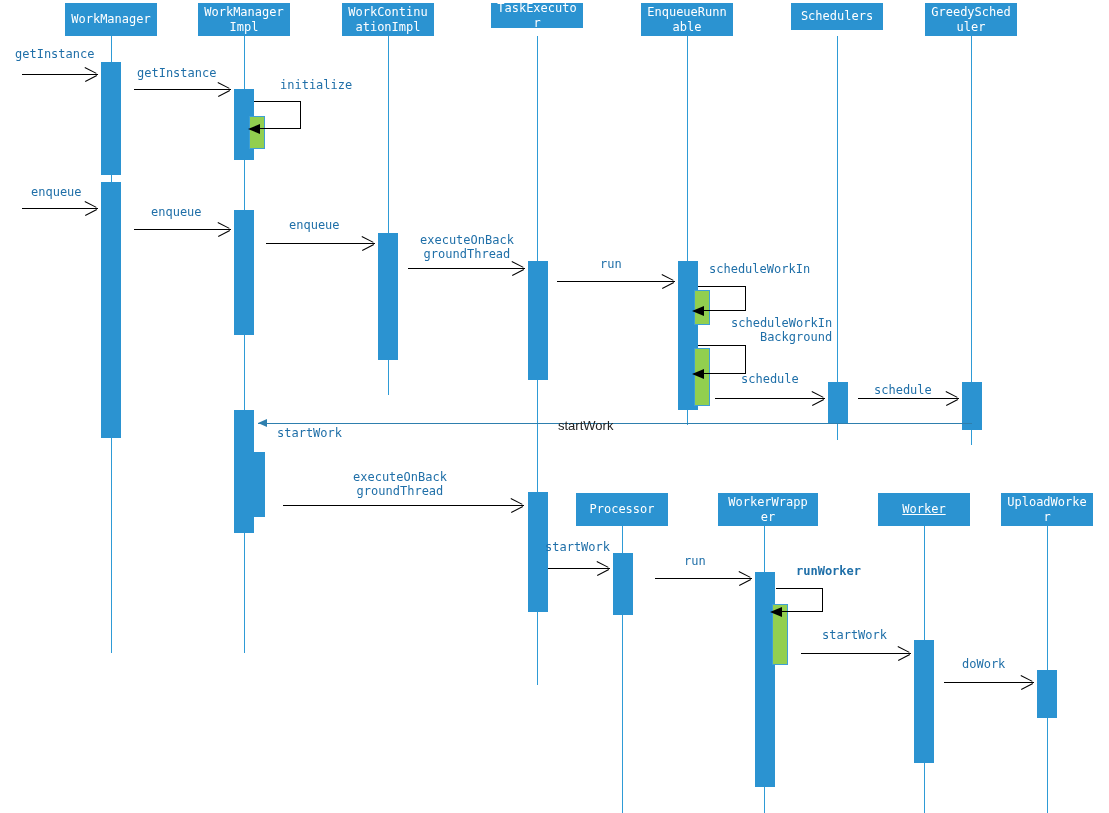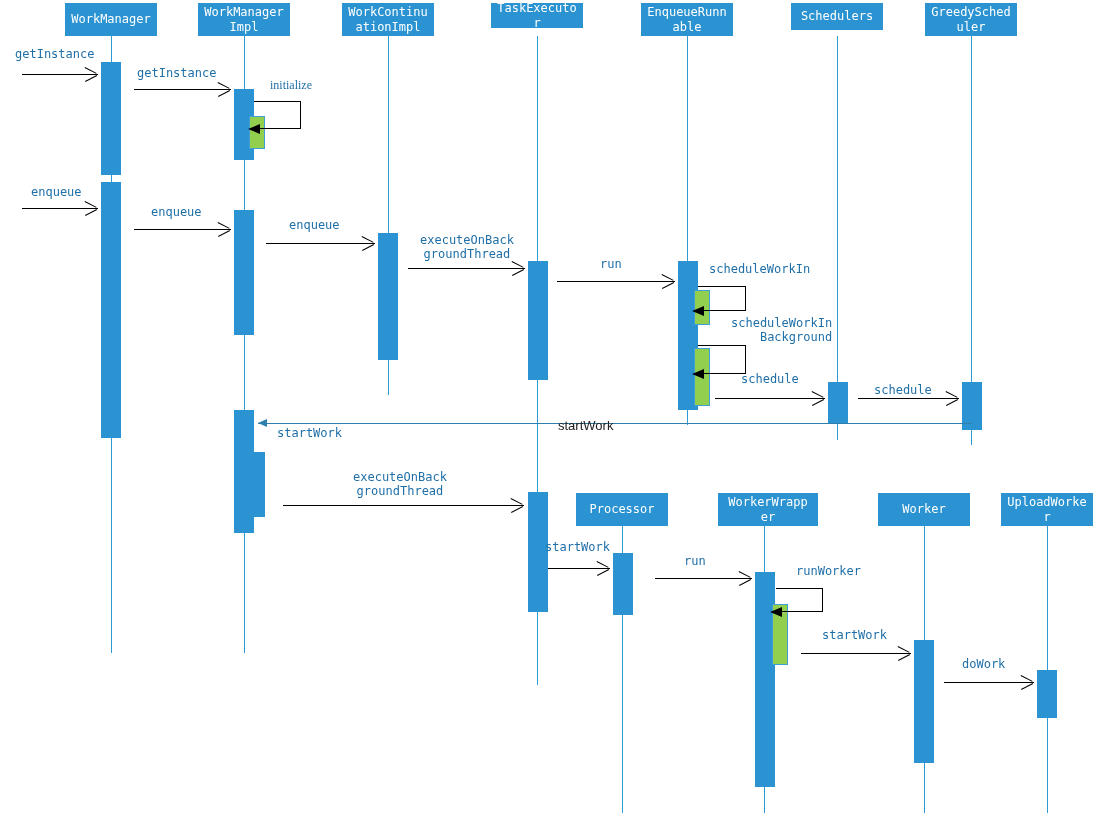--- a/index.html
+++ b/index.html
@@ -143,21 +143,21 @@
     </div>
   <div id="layer-messages">
       <div class="arrow-line" style="left: 22px; top: 74px; width: 76px;"></div>
       <div class="ah-open-right" style="left: 85px; top: 67px;"></div>
       <div class="msg-label" style="left: 15px; top: 47px;">getInstance</div>
       <div class="arrow-line" style="left: 134px; top: 89px; width: 97px;"></div>
       <div class="ah-open-right" style="left: 218px; top: 82px;"></div>
       <div class="msg-label" style="left: 137px; top: 66px;">getInstance</div>
       <div class="selfcall" style="left: 254px; top: 101px; width: 47px; height: 28px;"></div>
       <div class="ah-solid-left" style="left: 248px; top: 124px;"></div>
-      <div class="msg-label" style="left: 270px; top: 78px; font-family: Liberation Serif, serif;">initialize</div>
+      <div class="msg-label" style="left: 280px; top: 78px;">initialize</div>
       <div class="arrow-line" style="left: 22px; top: 208px; width: 76px;"></div>
       <div class="ah-open-right" style="left: 85px; top: 201px;"></div>
       <div class="msg-label" style="left: 31px; top: 185px;">enqueue</div>
       <div class="arrow-line" style="left: 134px; top: 229px; width: 97px;"></div>
       <div class="ah-open-right" style="left: 218px; top: 222px;"></div>
       <div class="msg-label" style="left: 151px; top: 205px;">enqueue</div>
       <div class="arrow-line" style="left: 266px; top: 243px; width: 109px;"></div>
       <div class="ah-open-right" style="left: 362px; top: 236px;"></div>
       <div class="msg-label" style="left: 289px; top: 218px;">enqueue</div>
       <div class="arrow-line" style="left: 408px; top: 268px; width: 117px;"></div>
@@ -189,21 +189,21 @@
       <div class="msg-label" style="left: 353px; top: 470px;">executeOnBack
 groundThread</div>
       <div class="arrow-line" style="left: 548px; top: 568px; width: 62px;"></div>
       <div class="ah-open-right" style="left: 597px; top: 561px;"></div>
       <div class="msg-label" style="left: 545px; top: 540px;">startWork</div>
       <div class="arrow-line" style="left: 655px; top: 578px; width: 97px;"></div>
       <div class="ah-open-right" style="left: 739px; top: 571px;"></div>
       <div class="msg-label" style="left: 684px; top: 554px;">run</div>
       <div class="selfcall" style="left: 776px; top: 588px; width: 47px; height: 24px;"></div>
       <div class="ah-solid-left" style="left: 770px; top: 607px;"></div>
-      <div class="msg-label" style="left: 796px; top: 564px;">runWorker</div>
+      <div class="msg-label" style="left: 796px; top: 564px; font-weight: bold;">runWorker</div>
       <div class="arrow-line" style="left: 801px; top: 653px; width: 110px;"></div>
       <div class="ah-open-right" style="left: 898px; top: 646px;"></div>
       <div class="msg-label" style="left: 822px; top: 628px;">startWork</div>
       <div class="arrow-line" style="left: 944px; top: 682px; width: 90px;"></div>
       <div class="ah-open-right" style="left: 1021px; top: 675px;"></div>
       <div class="msg-label" style="left: 962px; top: 657px;">doWork</div>
     </div>
   <div id="layer-actors">
       <div class="actor-box" style="left: 65px; top: 3px; width: 92px; height: 33px;">
         <span style="white-space: pre;">WorkManager</span>
@@ -232,20 +232,20 @@
 uler</span>
       </div>
       <div class="actor-box" style="left: 576px; top: 493px; width: 92px; height: 33px;">
         <span style="white-space: pre;">Processor</span>
       </div>
       <div class="actor-box" style="left: 718px; top: 493px; width: 100px; height: 33px;">
         <span style="white-space: pre;">WorkerWrapp
 er</span>
       </div>
       <div class="actor-box" style="left: 878px; top: 493px; width: 92px; height: 33px;">
-        <span style="white-space: pre;">Worker</span>
+        <span style="white-space: pre; text-decoration: underline;">Worker</span>
       </div>
       <div class="actor-box" style="left: 1001px; top: 493px; width: 92px; height: 33px;">
         <span style="white-space: pre;">UploadWorke
 r</span>
       </div>
     </div>
 </div>
 
 </body></html>

